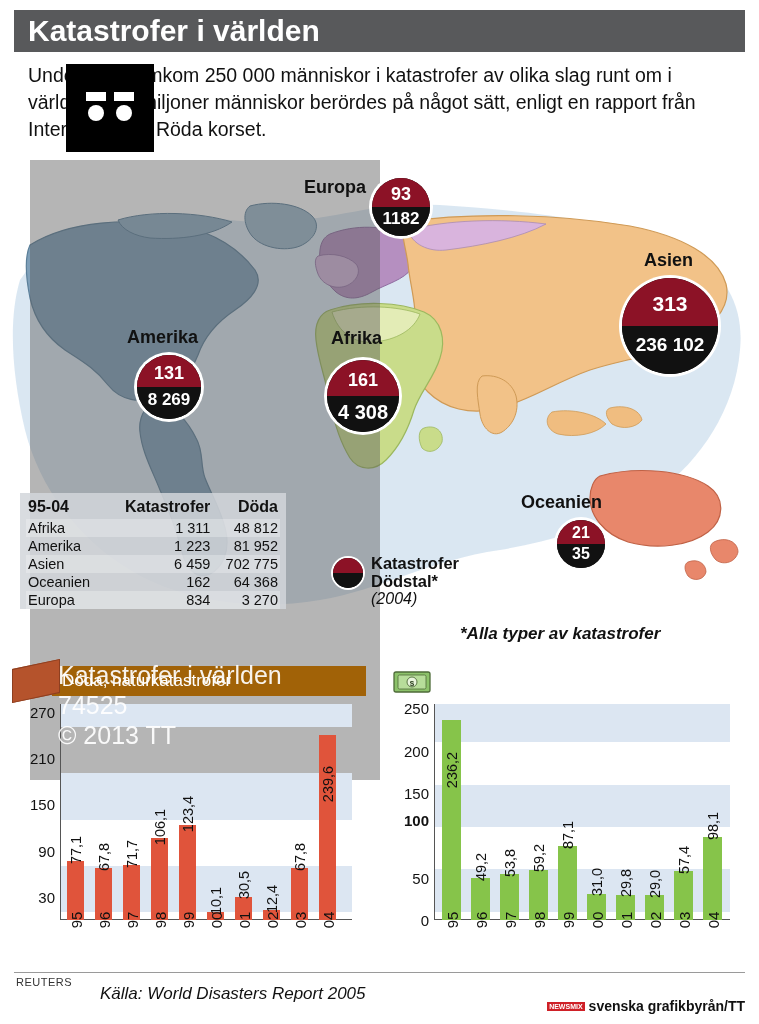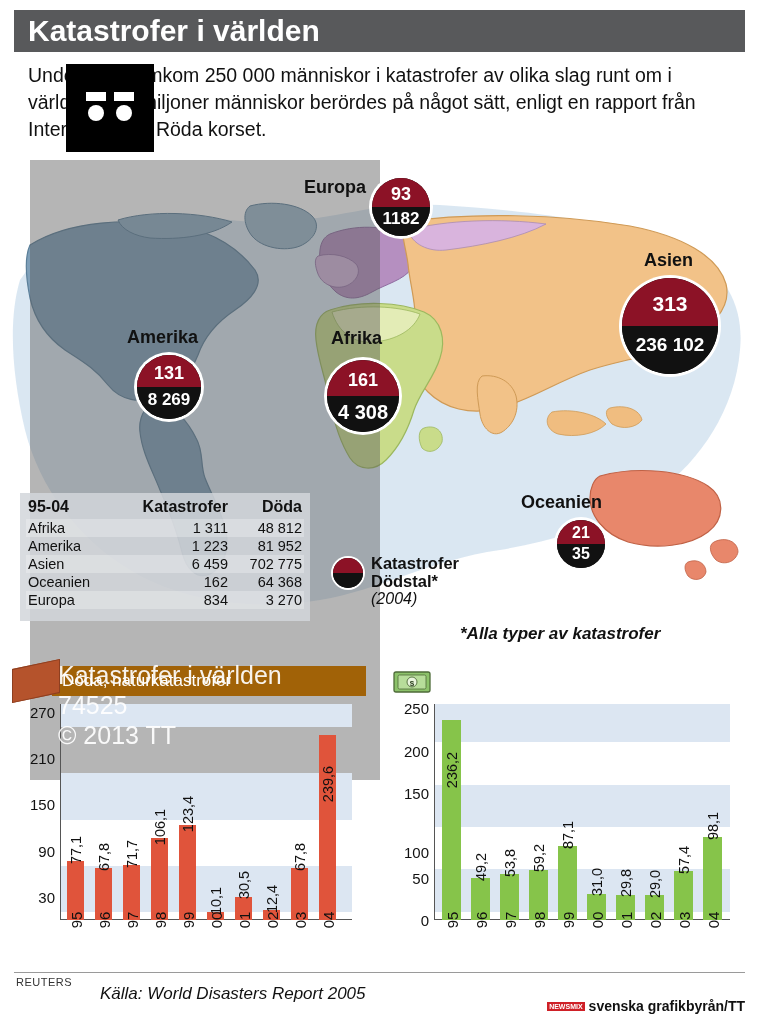--- a/index.html
+++ b/index.html
@@ -56,23 +56,23 @@
     position:absolute; left:0; width:100%; text-align:center;
     color:#fff; font-weight:bold; z-index:3;
   }
   .marker .lbl {
     position:absolute; white-space:nowrap;
     font-size:18px; font-weight:bold; color:#111;
   }
 
   
   .tbl {
-    position:absolute; left:20px; top:493px; width:290px;
+    position:absolute; left:20px; top:493px; width:266px;
     background:rgba(210,214,219,0.85);
-    padding:4px 6px 12px 6px;
+    padding:4px 6px 0 6px;
   }
   .tbl table { border-collapse:collapse; width:100%; }
   .tbl th, .tbl td { font-size:14.5px; color:#111; padding:1px 2px; }
   .tbl thead th { font-size:16px; font-weight:bold; text-align:left; padding-bottom:3px;}
   .tbl thead th.num { text-align:right; }
   .tbl td.num { text-align:right; }
   .tbl tr.total td { font-weight:bold; border-top:1px solid #8d9196; }
   .tbl tr.alt td { background:rgba(255,255,255,0.28); }
 
   
@@ -406,21 +406,21 @@
 
       <div class="band" style="top:0px;   height:38.1px;"></div>
       <div class="band" style="top:80.5px;height:42.4px;"></div>
       <div class="band" style="top:165.2px;height:42.4px;"></div>
 
       <div class="axis-y"></div>
       <div class="axis-x"></div>
 
       <div class="ytick" style="top:216px;">0</div>
       <div class="ytick" style="top:173.6px;">50</div>
-      <div class="ytick" style="top:148px;">100</div>
+      <div class="ytick" style="top:116px;font-weight:bold;">100</div>
       <div class="ytick" style="top:88.9px;">150</div>
       <div class="ytick" style="top:46.5px;">200</div>
       <div class="ytick" style="top:4.2px;">250</div>
 
       <div class="bar" style="left:8px;   width:19px; height:200.1px; background:#86c44a;">
         <div class="val inside" style="bottom:142px;">236,2</div>
         <div class="xtick">95</div>
       </div>
       <div class="bar" style="left:37px;  width:19px; height:41.7px;  background:#86c44a;">
         <div class="val" style="bottom:45px;">49,2</div>

